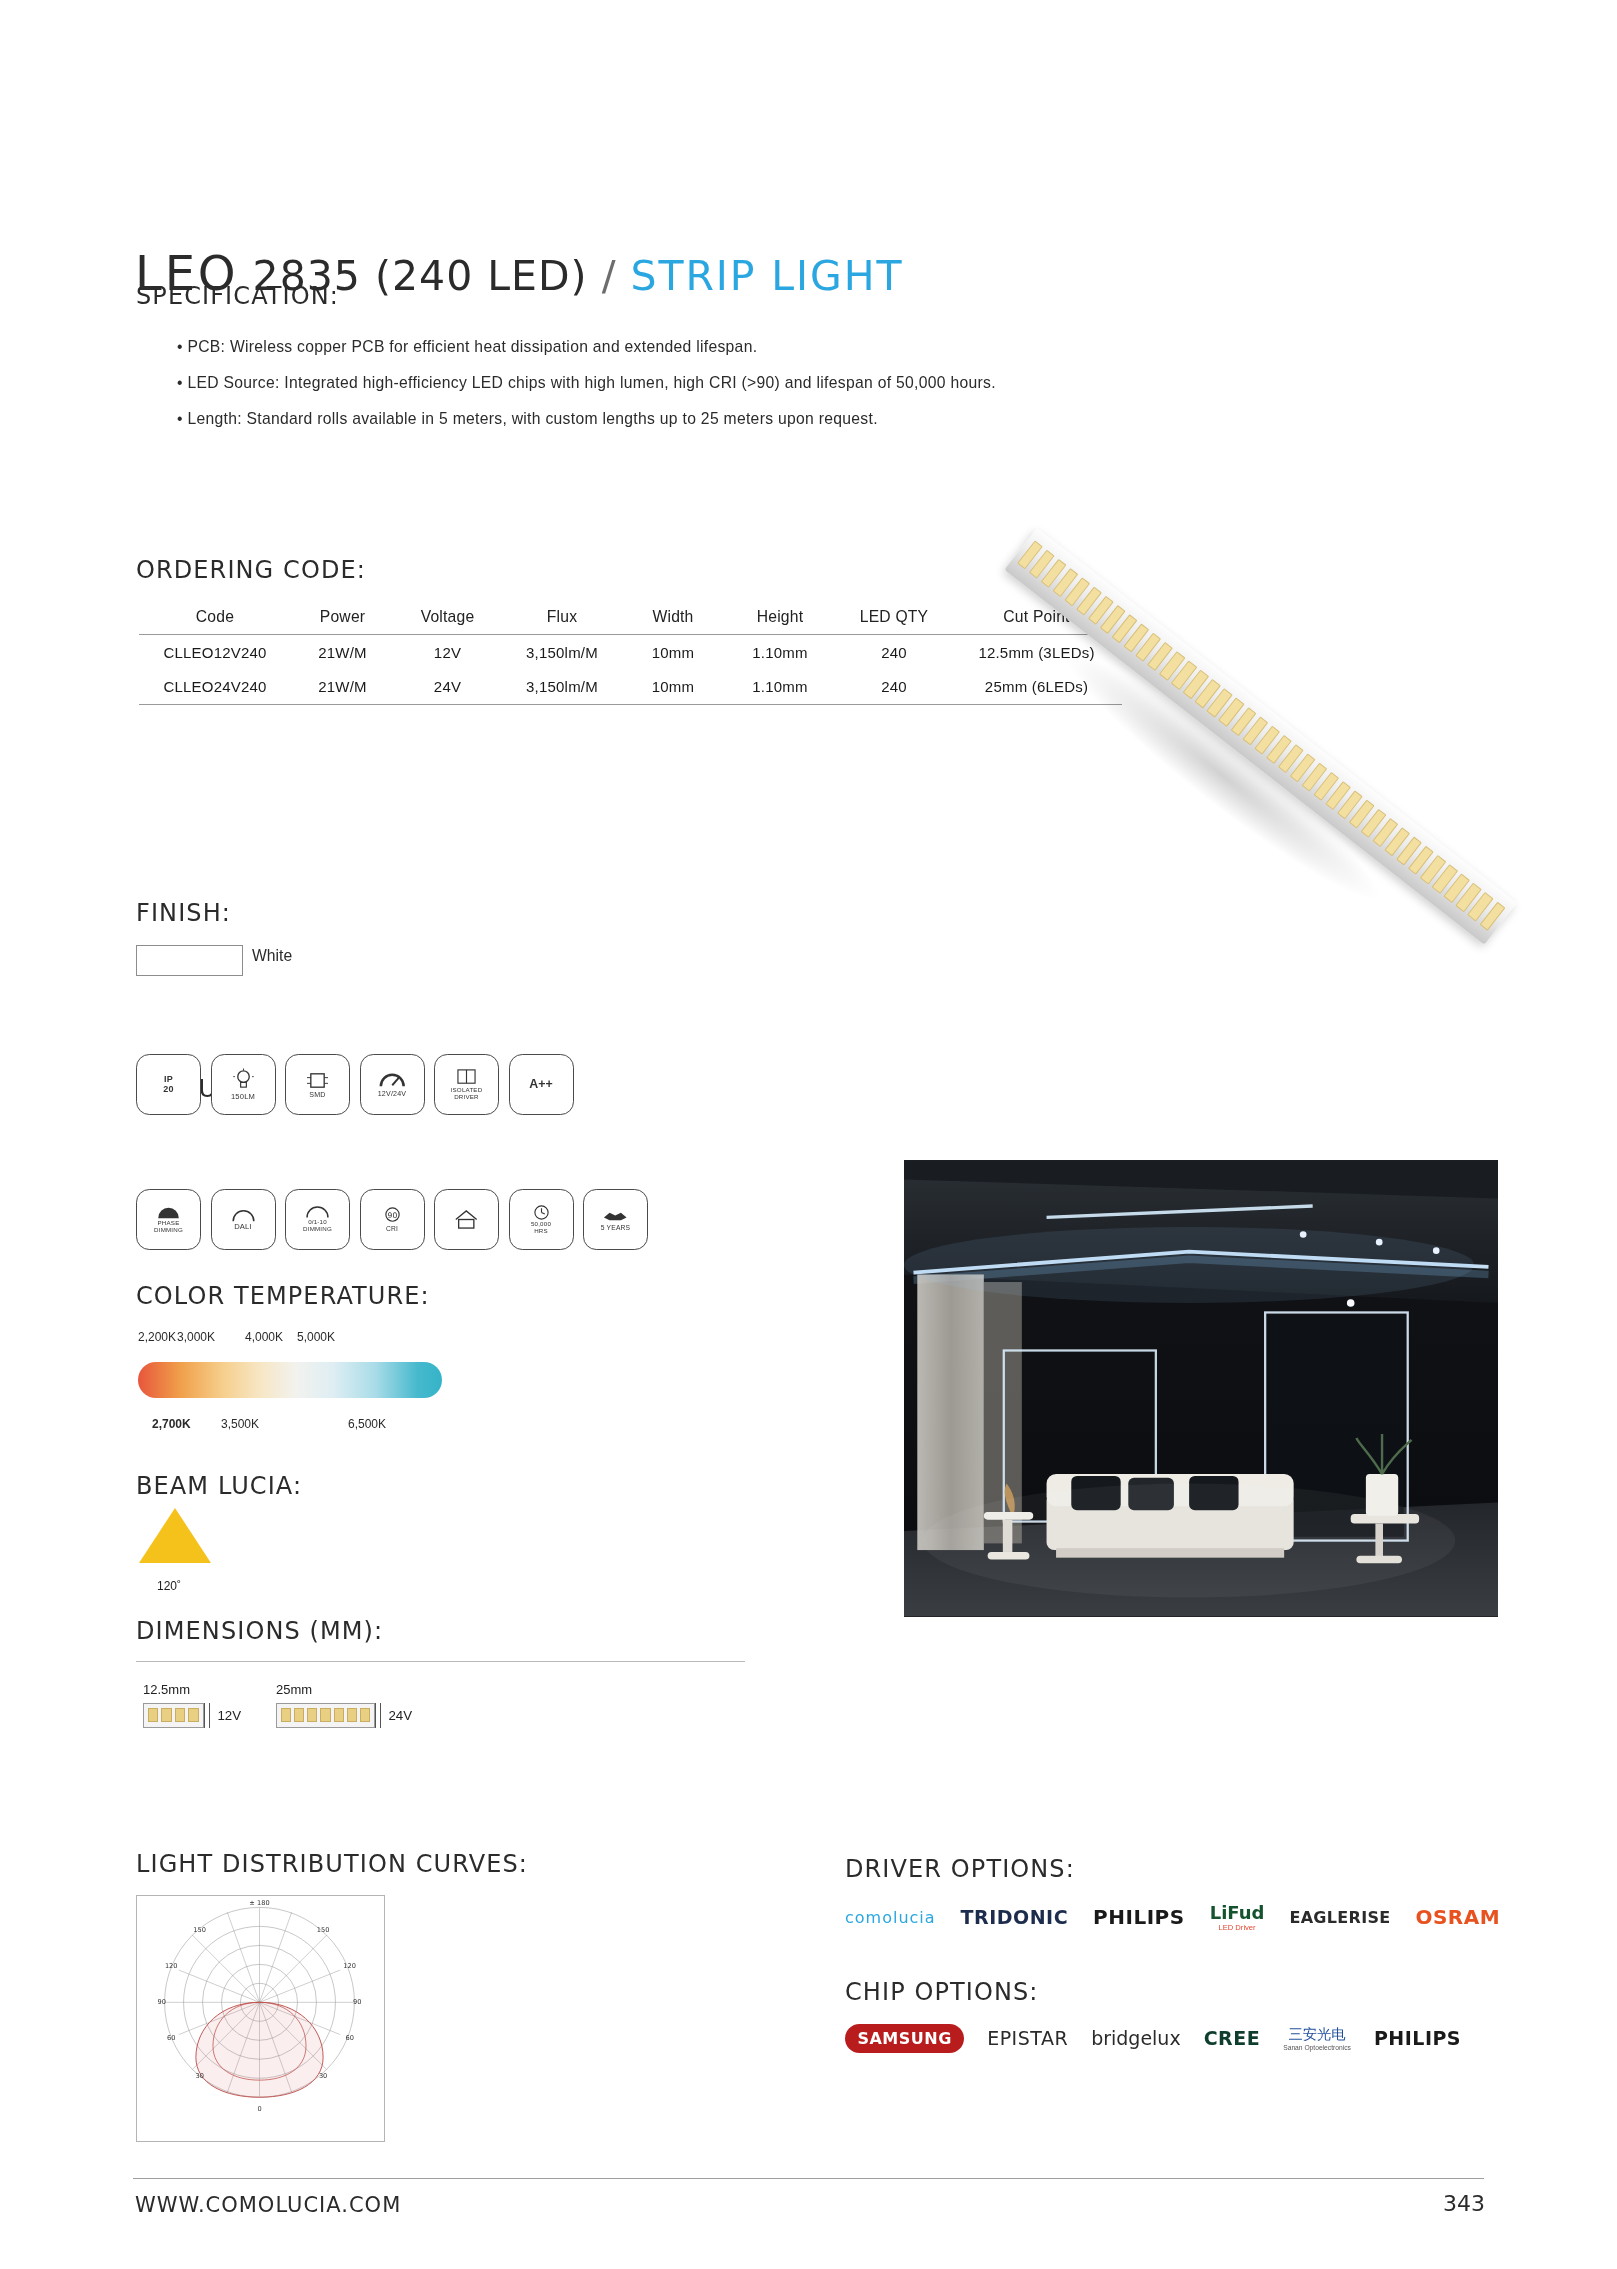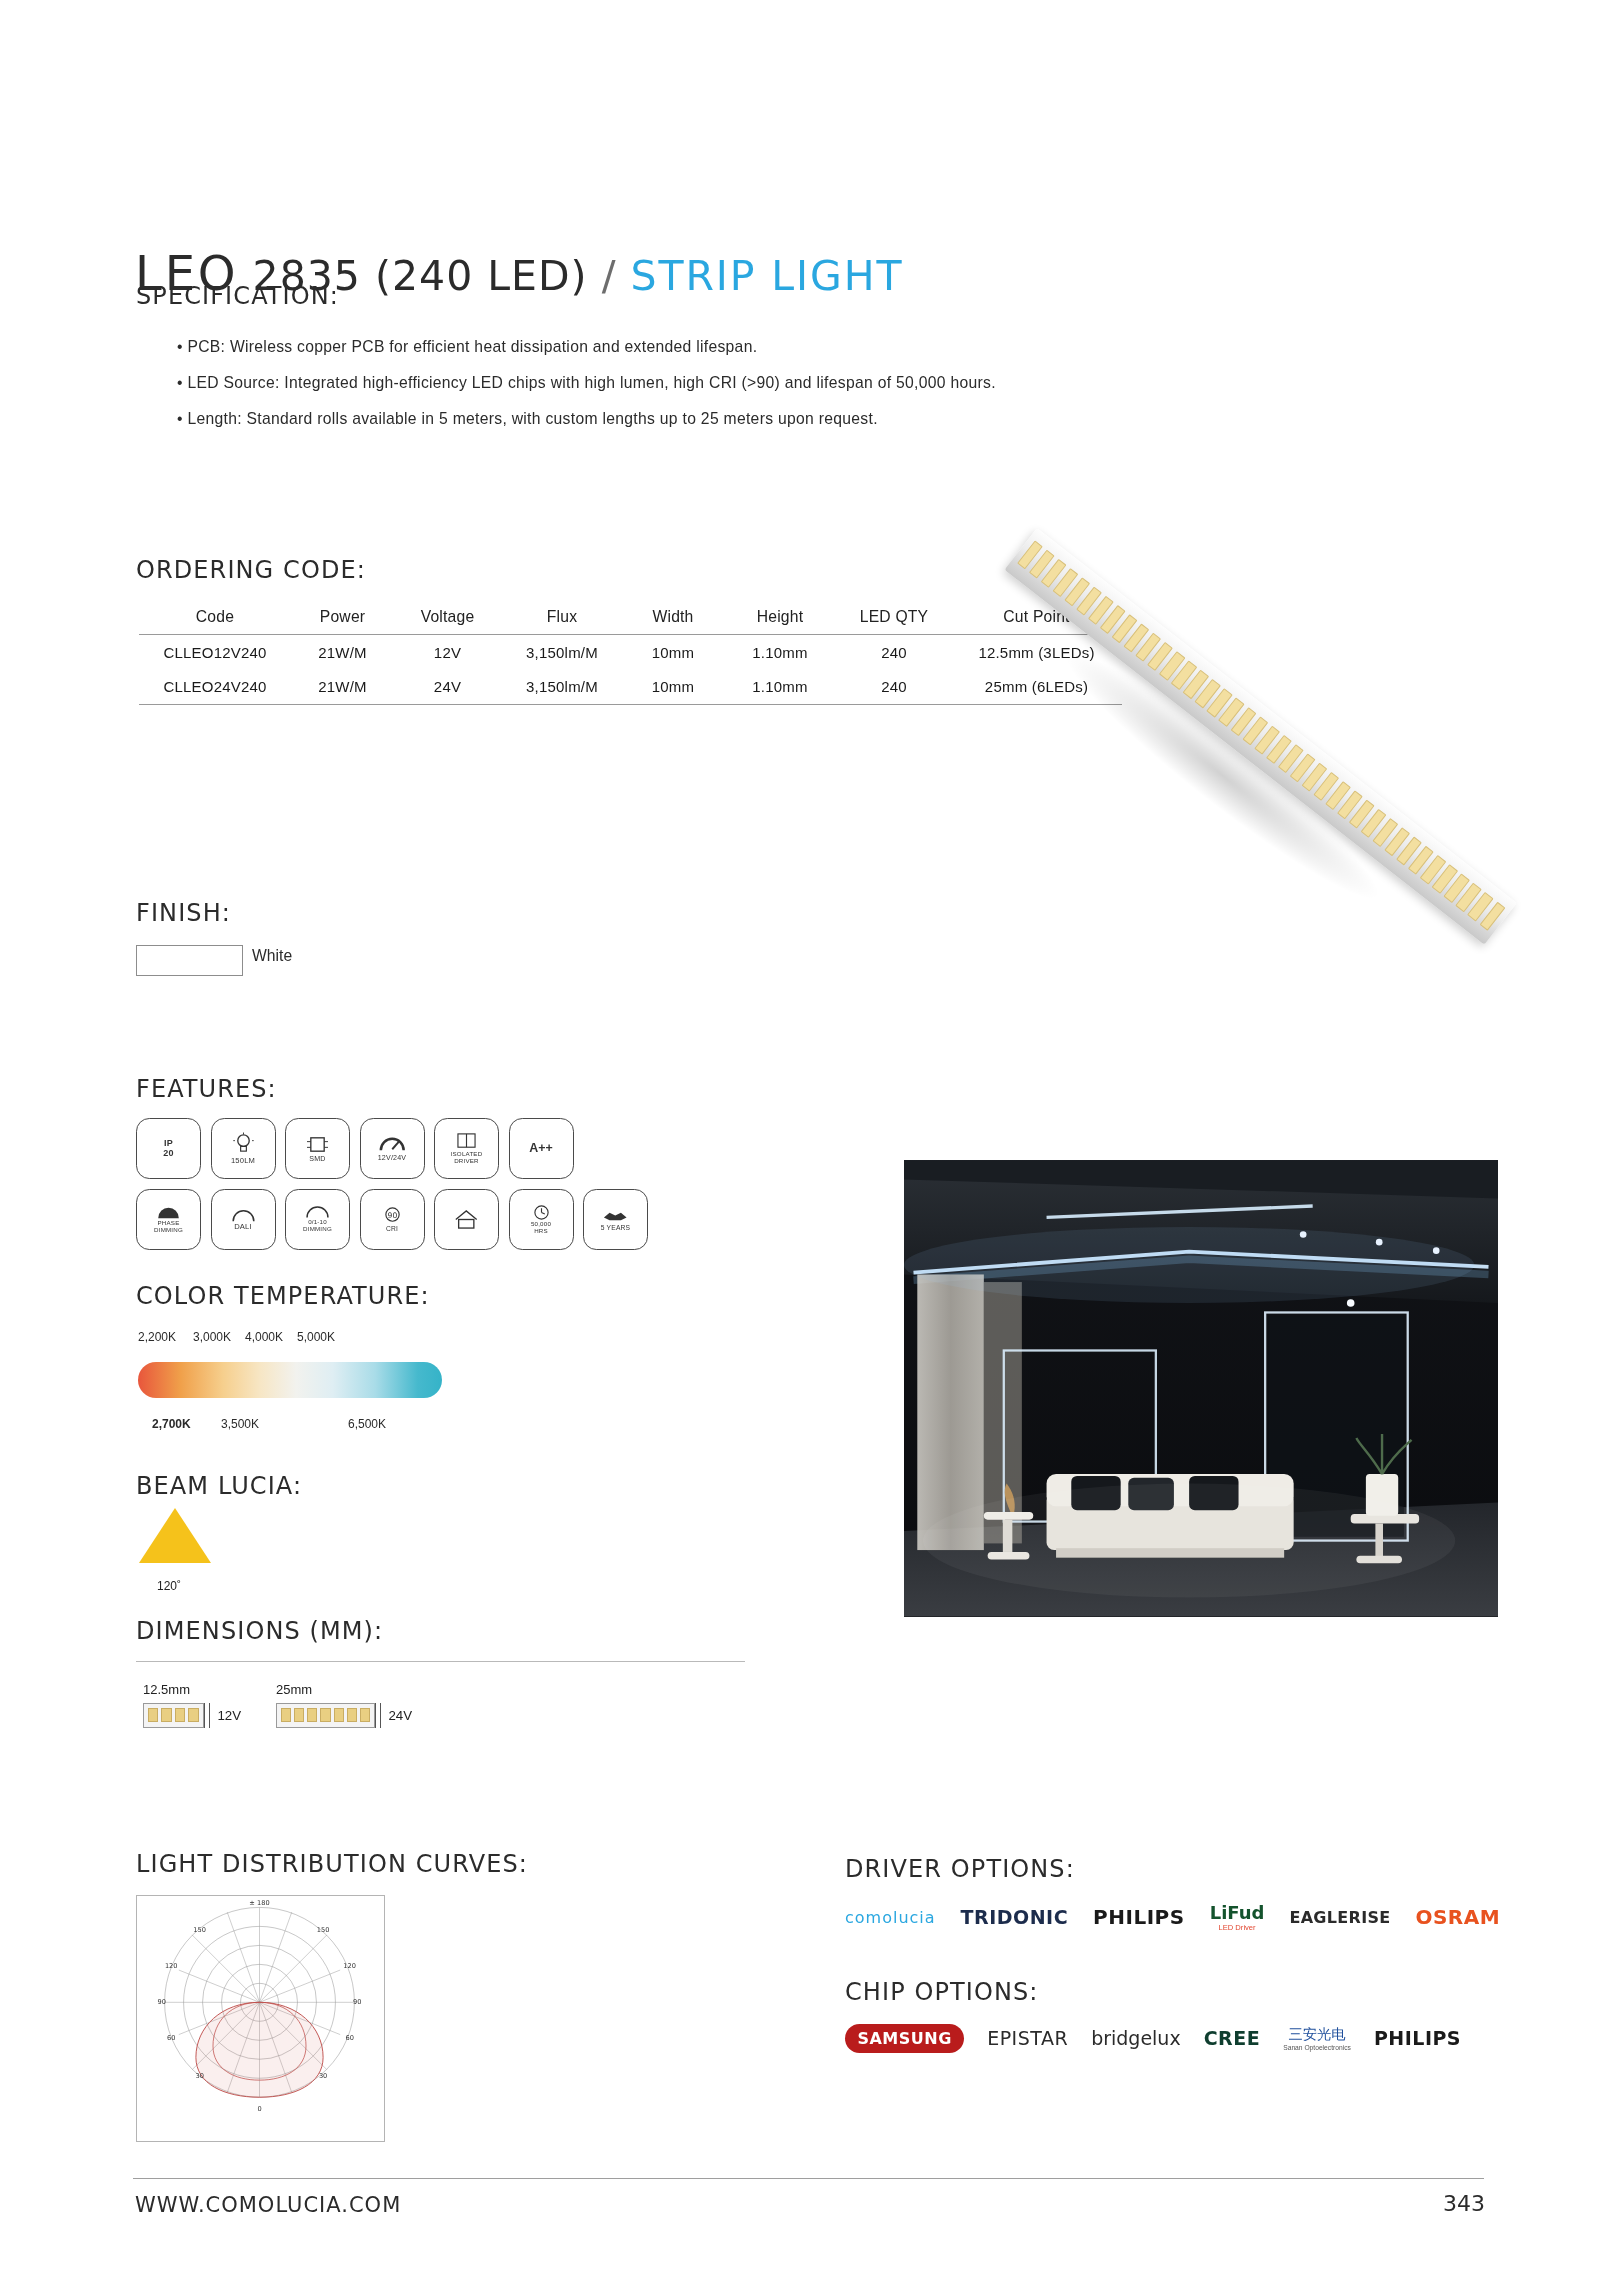--- a/index.html
+++ b/index.html
@@ -250,21 +250,21 @@
       </div>
     </div>
   </div>
 
   <div class="heading" style="left:136px; top:899px;">FINISH:</div>
   <div class="finish-box"></div>
   <div class="finish-label">White</div>
 
   <div class="heading" style="left:136px; top:1075px;">FEATURES:</div>
 
-  <div class="feat-row" style="left:136px; top:1118px;">
+  <div class="feat-row" style="left:136px; top:1054px;">
     <div class="feat">
       <div class="mid">IP</div>
       <div class="mid">20</div>
     </div>
     <div class="feat">
       <svg width="21" height="23" viewBox="0 0 22 24">
           <circle cx="11" cy="9" r="6" fill="none" stroke="#333" stroke-width="1.4"></circle>
           <rect x="8" y="15" width="6" height="5" fill="none" stroke="#333" stroke-width="1.2"></rect>
           <line x1="11" y1="0.5" x2="11" y2="2.5" stroke="#333"></line>
           <line x1="2" y1="9" x2="0.3" y2="9" stroke="#333"></line>
@@ -348,21 +348,21 @@
     <div class="feat">
       <svg width="28.5" height="17" viewBox="0 0 30 18">
           <path d="M3 11 L9 6 L15 9 L21 6 L27 11 L21 14 L9 14 Z" fill="#333"></path>
         </svg>
       <div style="font-size:6.7px">5 YEARS</div>
     </div>
   </div>
 
   <div class="heading" style="left:136px; top:1282px;">COLOR TEMPERATURE:</div>
   <div class="ct-top-label" style="left:138px; top:1330px;">2,200K</div>
-  <div class="ct-top-label" style="left:193px; top:1330px;text-align:center;">3,000K</div>
+  <div class="ct-top-label" style="left:177px; top:1330px;text-align:center;">3,000K</div>
   <div class="ct-top-label" style="left:245px; top:1330px;">4,000K</div>
   <div class="ct-top-label" style="left:297px; top:1330px;">5,000K</div>
   <div class="ct-bar"></div>
   <div class="ct-bot-label" style="left:152px; top:1417px;font-weight:bold;">2,700K</div>
   <div class="ct-bot-label" style="left:221px; top:1417px;">3,500K</div>
   <div class="ct-bot-label" style="left:348px; top:1417px;">6,500K</div>
 
   <div class="heading" style="left:136px; top:1472px;">BEAM LUCIA:</div>
   <div class="beam-cone">
       <div class="tri"></div>

